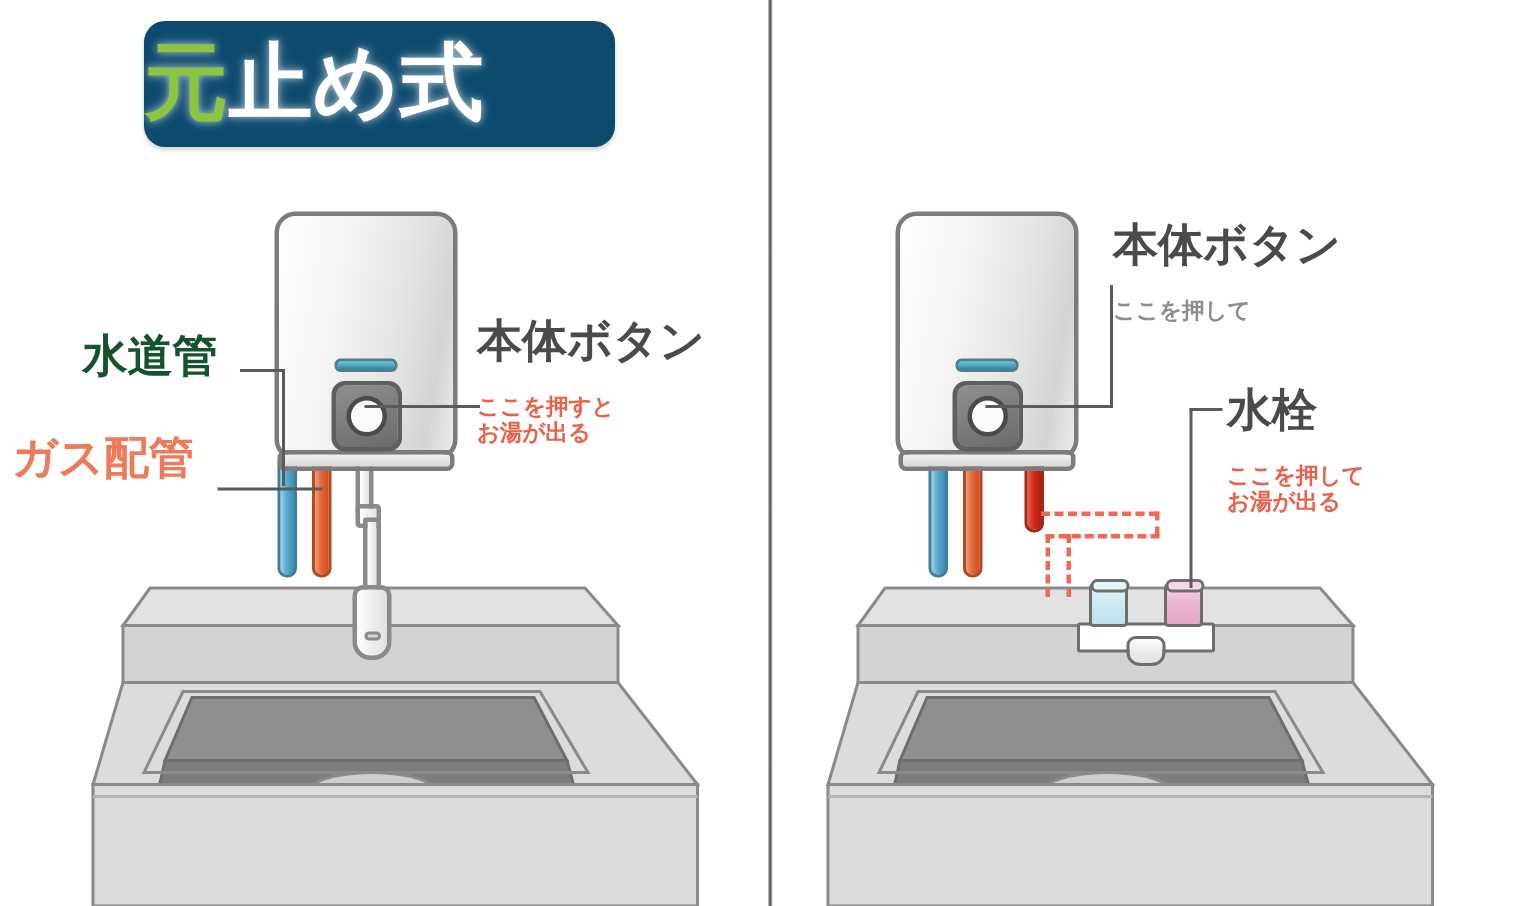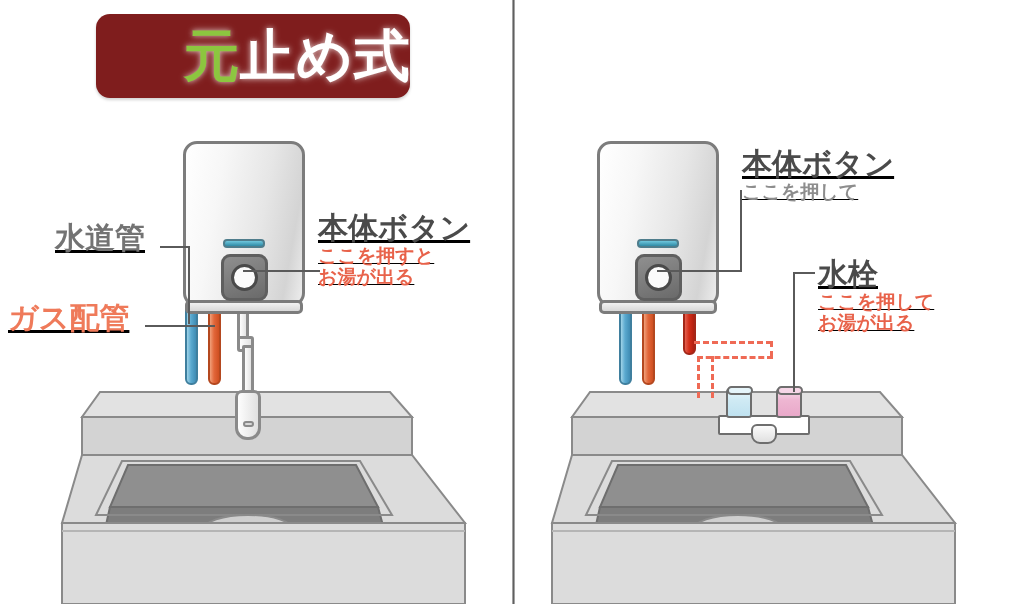--- a/index.html
+++ b/index.html
@@ -15,23 +15,23 @@
   
   .divider{
     position:absolute;left:512px;top:0;width:3px;height:604px;
     background:linear-gradient(90deg,#cfcfcf 0%,#6f6f6f 35%,#5a5a5a 55%,#cfcfcf 100%);
   }
 
   
   .badge{
     position:absolute;
     border-radius:14px;
-    background:#7f1d1d;
+    background:#0c4a6e;
     box-shadow:0 2px 3px rgba(0,0,0,.18);
-    display:flex;align-items:center;justify-content:flex-end;
+    display:flex;align-items:center;justify-content:flex-start;
     letter-spacing:.02em;
     white-space:nowrap;
   }
   .badge .t{
     font-size:56px;font-weight:bold;line-height:1;
     font-family:"DejaVu Sans","Liberation Sans",sans-serif;
     text-shadow:0 0 5px rgba(255,255,255,.55),0 0 9px rgba(255,255,255,.35);
   }
   .badge .hl-green{color:#8cc63f;}
   .badge .hl-yellow{color:#ffef33;}
@@ -124,31 +124,31 @@
     border:2px solid #6e6e6e;border-radius:6px 6px 9px 9px;
     background:linear-gradient(180deg,#fbfbfb,#e0e0e0);
     box-sizing:border-box;
   }
 
   
   .sink{position:absolute;}
   .sink svg{display:block;}
 
   
-  .lab{position:absolute;white-space:nowrap;line-height:1.04;text-decoration:underline;}
+  .lab{position:absolute;white-space:nowrap;line-height:1.04;}
   .lab .main{
     font-size:30px;font-weight:bold;color:#4a4a4a;
     font-family:"DejaVu Sans","Liberation Sans",sans-serif;
   }
-  .lab .main.blue{color:#737373;}
+  .lab .main.blue{color:#14532d;}
   .lab .main.orange{color:#ef7a5a;}
   .lab .sub{
-    font-size:19px;font-weight:bold;color:#e8624a;
+    font-size:15px;font-weight:bold;color:#e8624a;
     font-family:"DejaVu Sans","Liberation Sans",sans-serif;
-    line-height:1.12;margin-top:2px;
+    line-height:1.12;margin-top:20px;
   }
   .lab .sub.gray{color:#8d8d8d;}
 
   
   .leader{position:absolute;background:#5a5a5a;}
   .leader.h{height:2px;}
   .leader.v{width:2px;}
 
   .dashline{position:absolute;}
   .dashline.h{
@@ -218,21 +218,21 @@
   <div class="leader v" style="left:188px;top:246px;height:78px;"></div>
 
   <div class="leader h" style="left:145px;top:325px;width:70px;"></div>
 
   <div class="leader h" style="left:243px;top:270px;width:77px;"></div>
 
   <div class="lab" style="left:55px;top:222px;">
     <div class="main blue">水道管</div>
   </div>
 
-  <div class="lab" style="left:8px;top:302px;">
+  <div class="lab" style="left:8px;top:290px;">
     <div class="main orange">ガス配管</div>
   </div>
 
   <div class="lab" style="left:318px;top:212px;">
     <div class="main">本体ボタン</div>
     <div class="sub">
       <div>ここを押すと</div>
       <div>お湯が出る</div>
     </div>
   </div>

